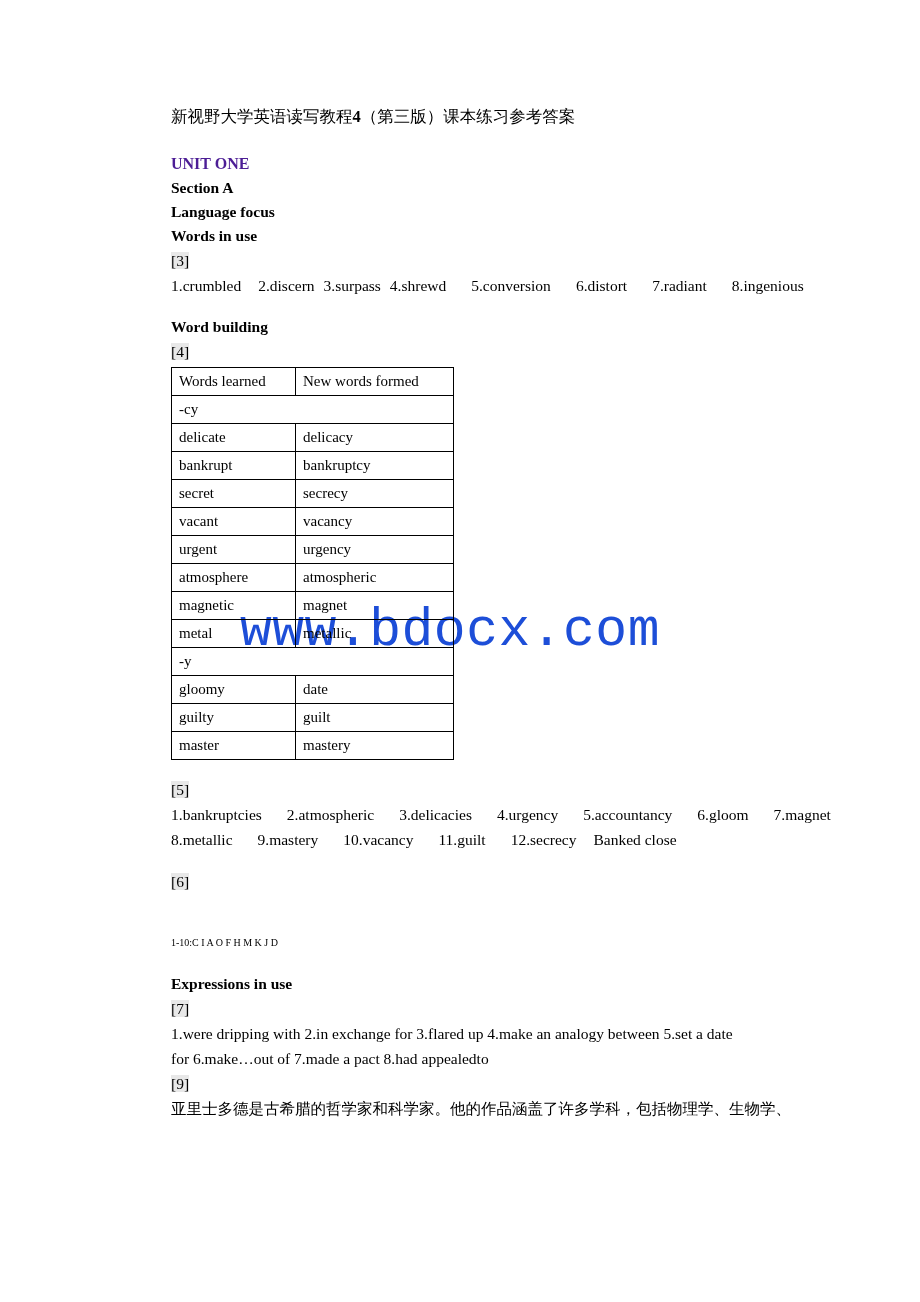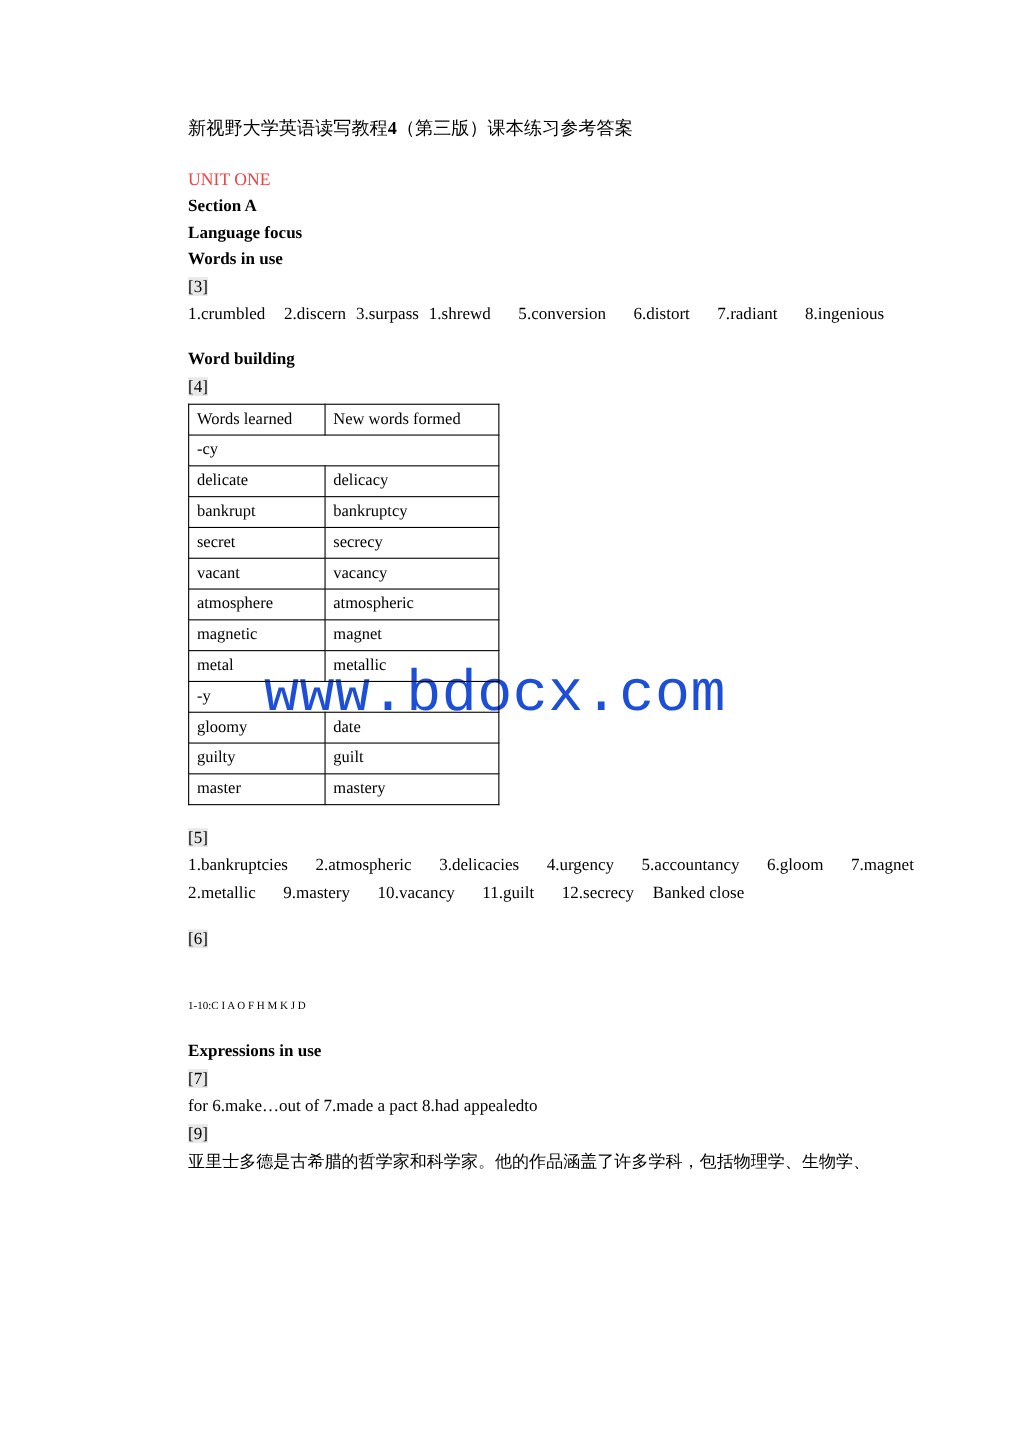--- a/index.html
+++ b/index.html
@@ -59,22 +59,22 @@
     margin: 0 0 0 0;
     white-space: nowrap;
   }
   .doc-title b { font-weight: bold; }
 
   .spacer-lg { height: 22px; }
   .spacer-md { height: 17px; }
 
   .unit-heading {
     font-size: 16px;
-    font-weight: normal;
-    color: #ef4444;
+    font-weight: bold;
+    color: #4c1d95;
     line-height: 24px;
   }
   .sub-heading {
     font-size: 15.5px;
     font-weight: bold;
     line-height: 24px;
   }
   .para {
     font-size: 10px;
     line-height: 25px;
@@ -146,21 +146,21 @@
 
     <div class="unit-heading">UNIT ONE</div>
     <div class="sub-heading">Section A</div>
     <div class="sub-heading">Language focus</div>
     <div class="sub-heading">Words in use</div>
 
     <div class="bracket">
       <span class="hl">[3]</span>
     </div>
     <div class="ans-line">
-      <span class="it w">1.crumbled</span><span class="it">2.discern</span><span class="it">3.surpass</span><span class="it ww">1.shrewd</span><span class="it ww">5.conversion</span><span class="it ww">6.distort</span><span class="it ww">7.radiant</span><span class="it">8.ingenious</span>
+      <span class="it w">1.crumbled</span><span class="it">2.discern</span><span class="it">3.surpass</span><span class="it ww">4.shrewd</span><span class="it ww">5.conversion</span><span class="it ww">6.distort</span><span class="it ww">7.radiant</span><span class="it">8.ingenious</span>
     </div>
 
     <div class="spacer-md"></div>
 
     <div class="sub-heading">Word building</div>
     <div class="bracket">
       <span class="hl">[4]</span>
     </div>
 
     <table class="wb">
@@ -182,20 +182,24 @@
           <td class="c2">bankruptcy</td>
         </tr>
         <tr>
           <td class="c1">secret</td>
           <td class="c2">secrecy</td>
         </tr>
         <tr>
           <td class="c1">vacant</td>
           <td class="c2">vacancy</td>
         </tr>
+        <tr>
+          <td class="c1">urgent</td>
+          <td class="c2">urgency</td>
+        </tr>
 
         <tr>
           <td class="c1">atmosphere</td>
           <td class="c2">atmospheric</td>
         </tr>
         <tr>
           <td class="c1">magnetic</td>
           <td class="c2">magnet</td>
         </tr>
         <tr>
@@ -223,36 +227,37 @@
 
     <div class="spacer-md"></div>
 
     <div class="bracket">
       <span class="hl">[5]</span>
     </div>
     <div class="ans-line">
       <span class="it ww">1.bankruptcies</span><span class="it ww">2.atmospheric</span><span class="it ww">3.delicacies</span><span class="it ww">4.urgency</span><span class="it ww">5.accountancy</span><span class="it ww">6.gloom</span><span class="it">7.magnet</span>
     </div>
     <div class="ans-line">
-      <span class="it ww">2.metallic</span><span class="it ww">9.mastery</span><span class="it ww">10.vacancy</span><span class="it ww">11.guilt</span><span class="it w">12.secrecy</span><span class="it">Banked close</span>
+      <span class="it ww">8.metallic</span><span class="it ww">9.mastery</span><span class="it ww">10.vacancy</span><span class="it ww">11.guilt</span><span class="it w">12.secrecy</span><span class="it">Banked close</span>
     </div>
 
     <div class="spacer-md"></div>
 
     <div class="bracket">
       <span class="hl">[6]</span>
     </div>
     <div class="para">1-10:C I A O F H M K J D</div>
 
     <div class="spacer-md"></div>
 
     <div class="sub-heading">Expressions in use</div>
     <div class="bracket">
       <span class="hl">[7]</span>
     </div>
+    <div class="flow">1.were dripping with    2.in exchange for    3.flared up  4.make an analogy between  5.set a date</div>
     <div class="flow">for    6.make…out of 7.made a pact 8.had appealedto</div>
 
     <div class="bracket">
       <span class="hl">[9]</span>
     </div>
     <div class="cjk">亚里士多德是古希腊的哲学家和科学家。他的作品涵盖了许多学科，包括物理学、生物学、</div>
 
   </div>
 </div>
 

